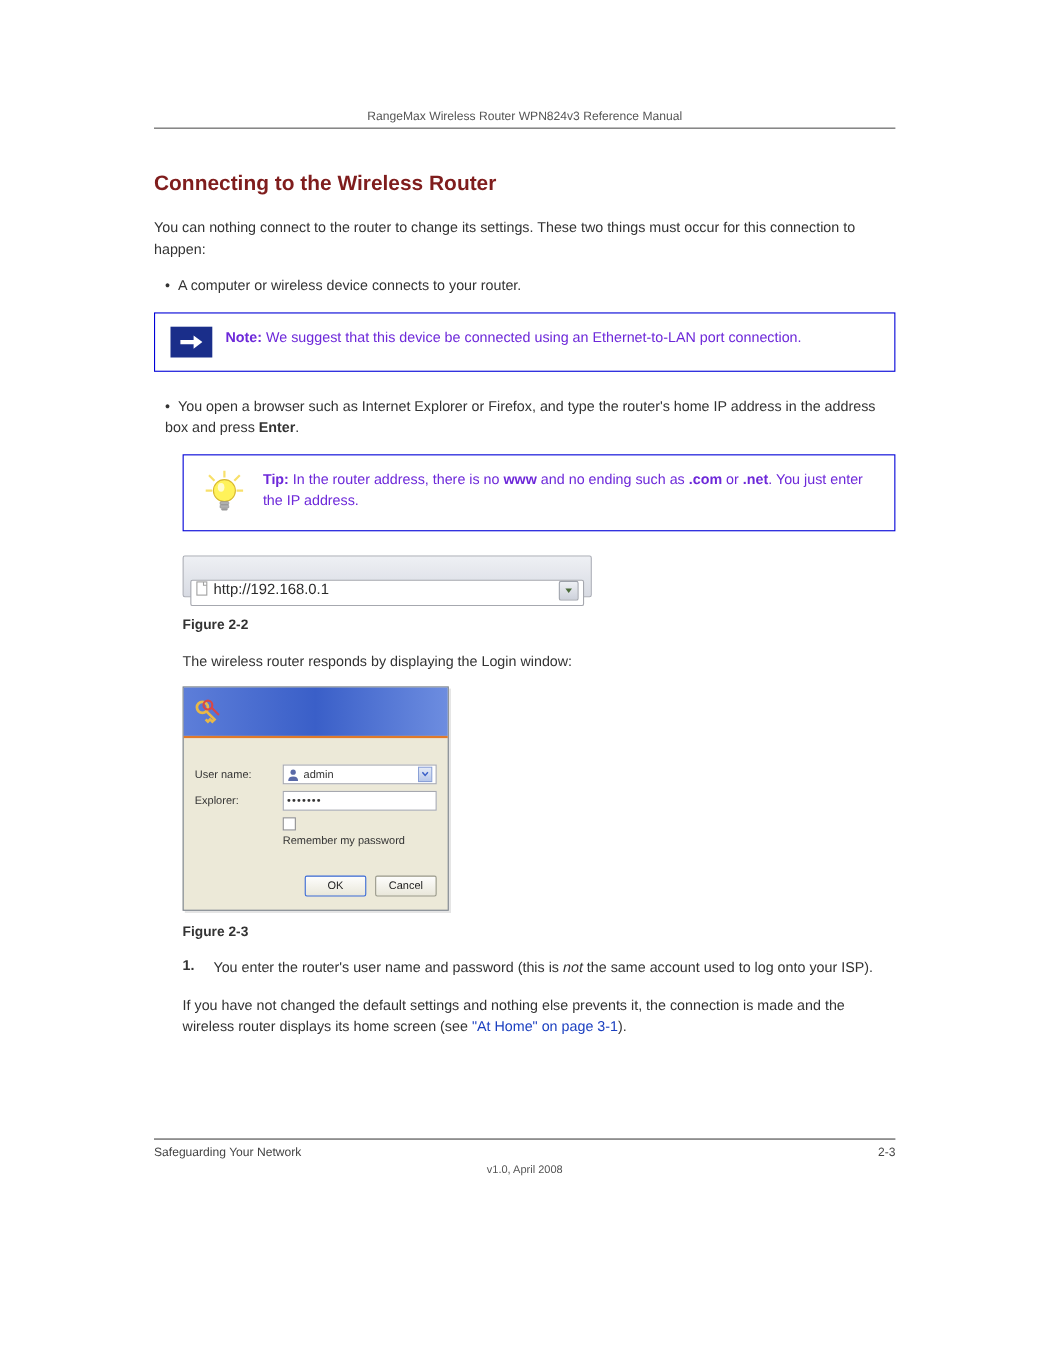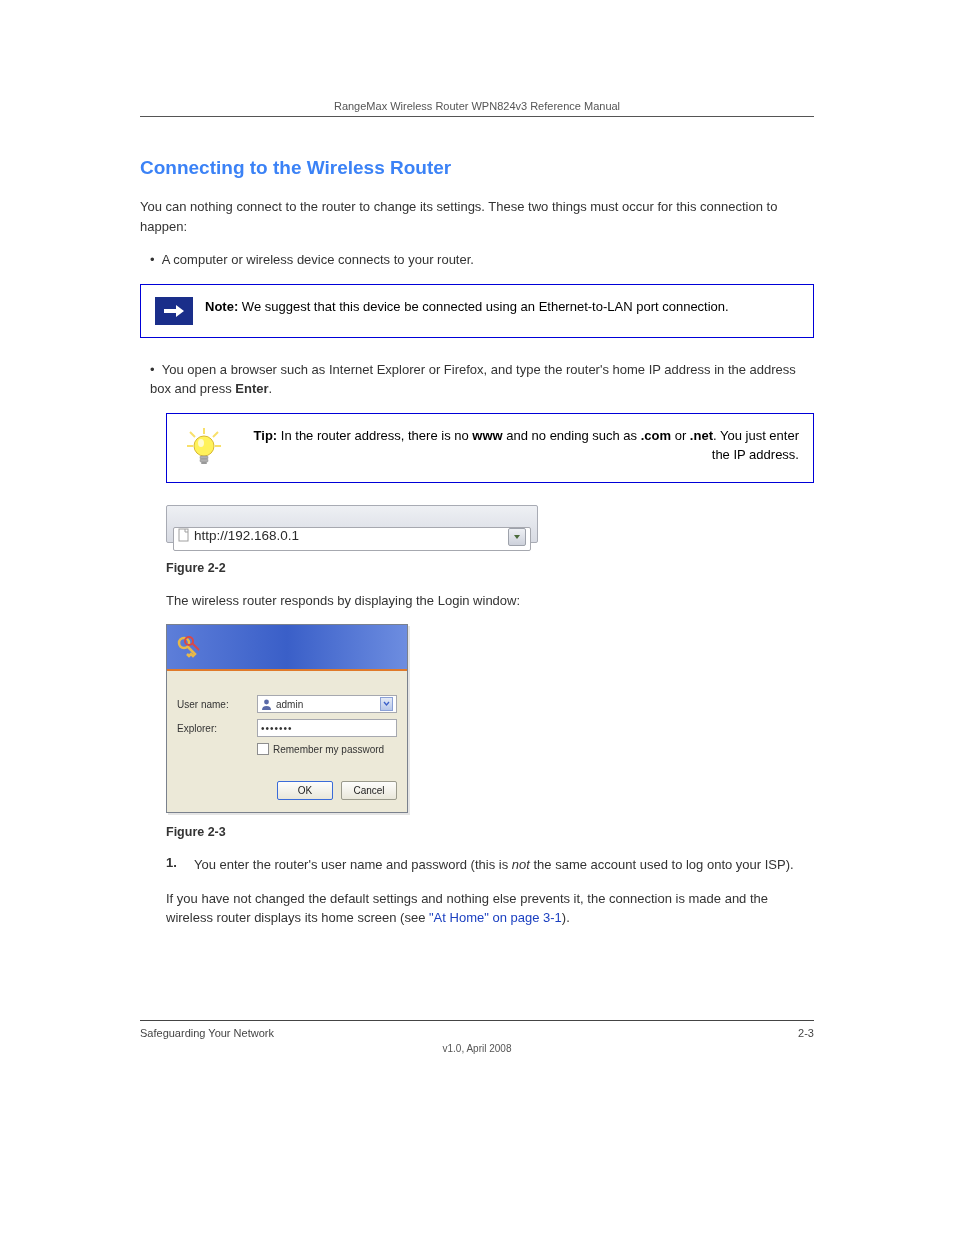--- a/index.html
+++ b/index.html
@@ -10,21 +10,21 @@
     font-family: Arial, Helvetica, sans-serif;
     font-size: 13px;
     color: #333333;
     position: relative;
   }
   .page { padding: 100px 140px 40px 140px; }
   .section-title {
     font-family: Arial, sans-serif;
     font-weight: bold;
     font-size: 19px;
-    color: #3b82f6;
+    color: #7f1d1d;
     margin-bottom: 18px;
   }
   .body-text {
     font-size: 13px;
     color: #333333;
     line-height: 1.5;
     margin-bottom: 14px;
   }
   .bold { font-weight: bold; }
   .note-box {
@@ -44,21 +44,21 @@
     position: relative;
     display: flex;
     align-items: center;
     justify-content: center;
   }
   .note-icon svg { display:block; }
   .tip-icon {
     flex: 0 0 46px;
     display:flex; align-items:center; justify-content:center;
   }
-  .note-text { font-size: 13px; line-height: 1.5; color: #000000; text-align: right; }
+  .note-text { font-size: 13px; line-height: 1.5; color: #6d28d9; }
   .note-label { font-weight: bold; }
   .step {
     display:flex;
     gap: 10px;
     margin-bottom: 14px;
   }
   .step-num { font-weight: bold; min-width: 18px; }
   .step-body { flex: 1; }
   .step-body p { line-height: 1.5; }
   .addr-bar-wrap { margin: 10px 0 18px 26px; }
@@ -142,23 +142,24 @@
     padding: 0 3px;
   }
   .login-input .combo-drop {
     width: 13px; height: 14px;
     background: linear-gradient(to bottom,#e4eaf6,#b7c7ea);
     border: 1px solid #8aa0d6;
     display:flex; align-items:center; justify-content:center;
     margin-left:auto;
   }
   .remember-row {
-    display:flex; align-items:flex-end; gap:4px;
+    display:flex; align-items:flex-start; gap:4px;
     font-size:10px; color:#333;
     margin: 6px 0 0 80px;
+    flex-direction: column;
   }
   .checkbox {
     width:12px; height:12px;
     border:1px solid #8e8e8e;
     background:#fff;
   }
   .login-buttons {
     display:flex;
     justify-content:flex-end;
     gap:8px;

